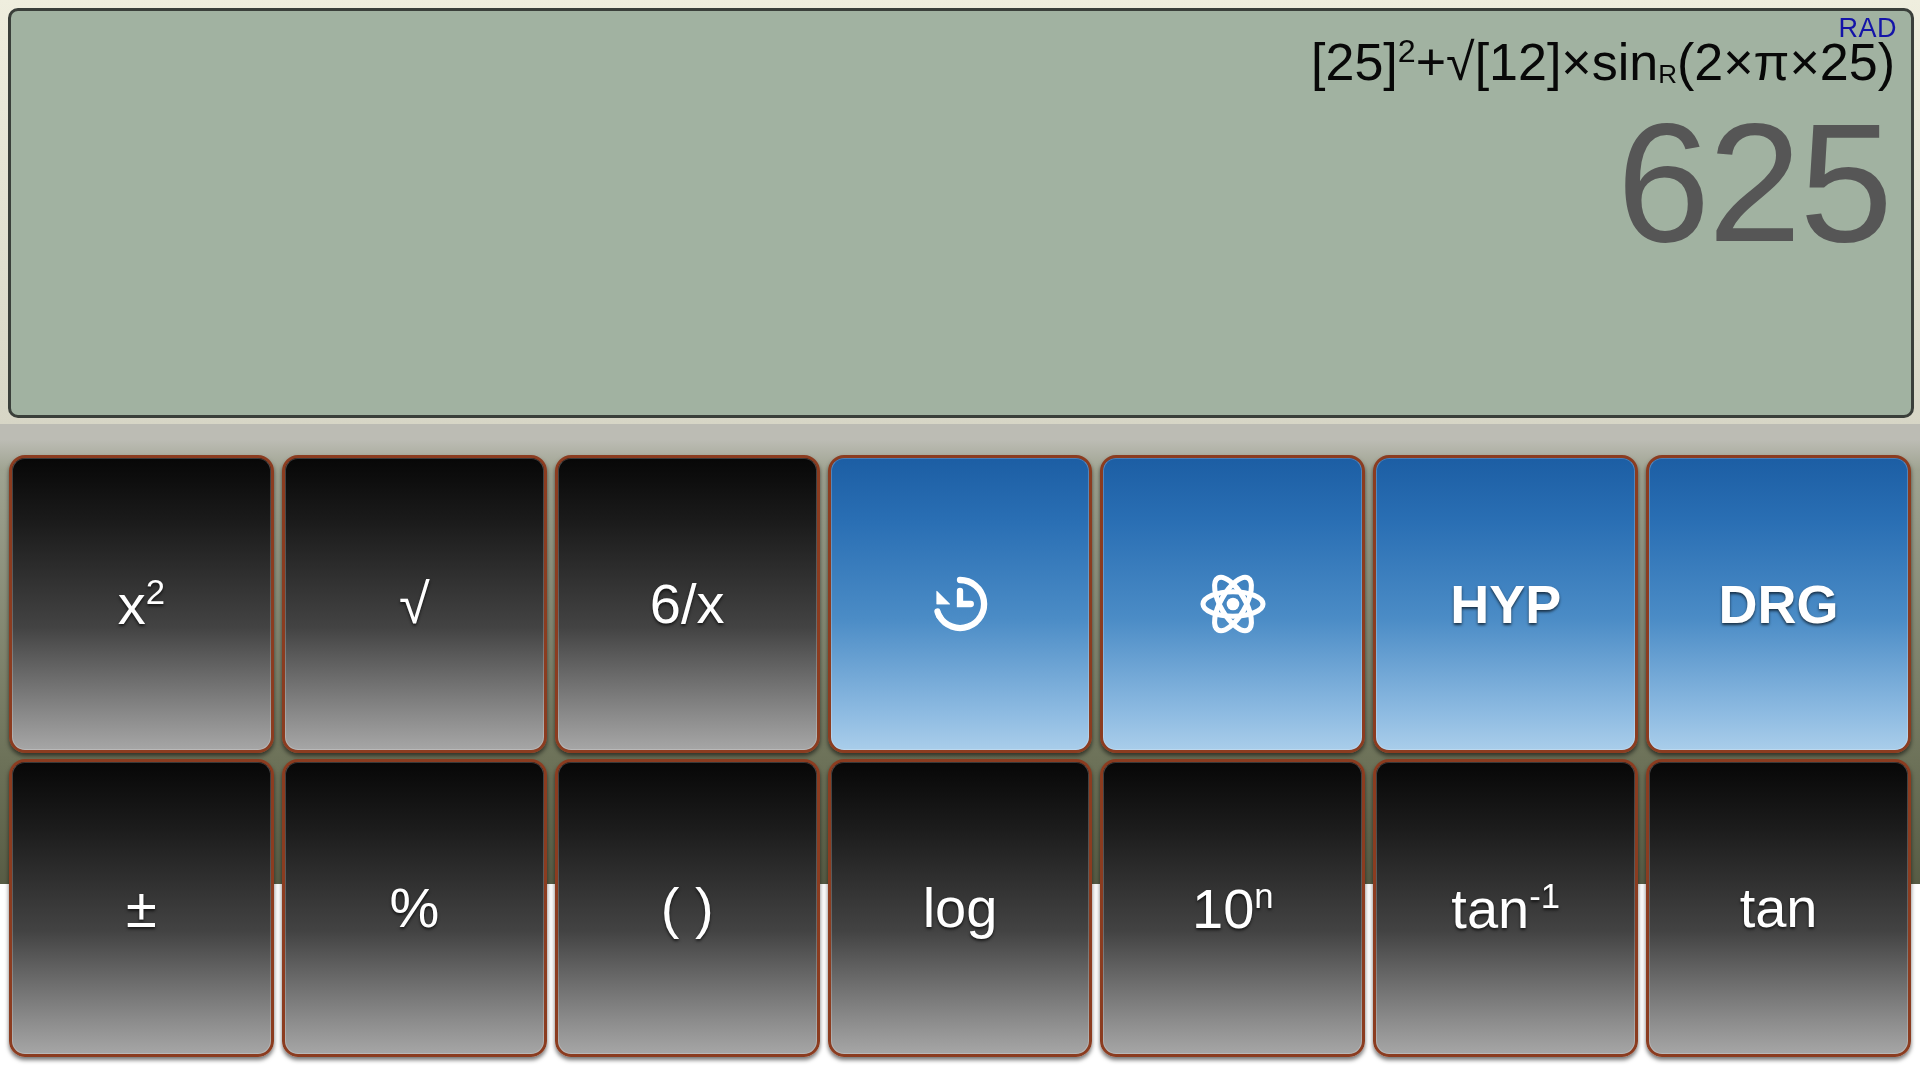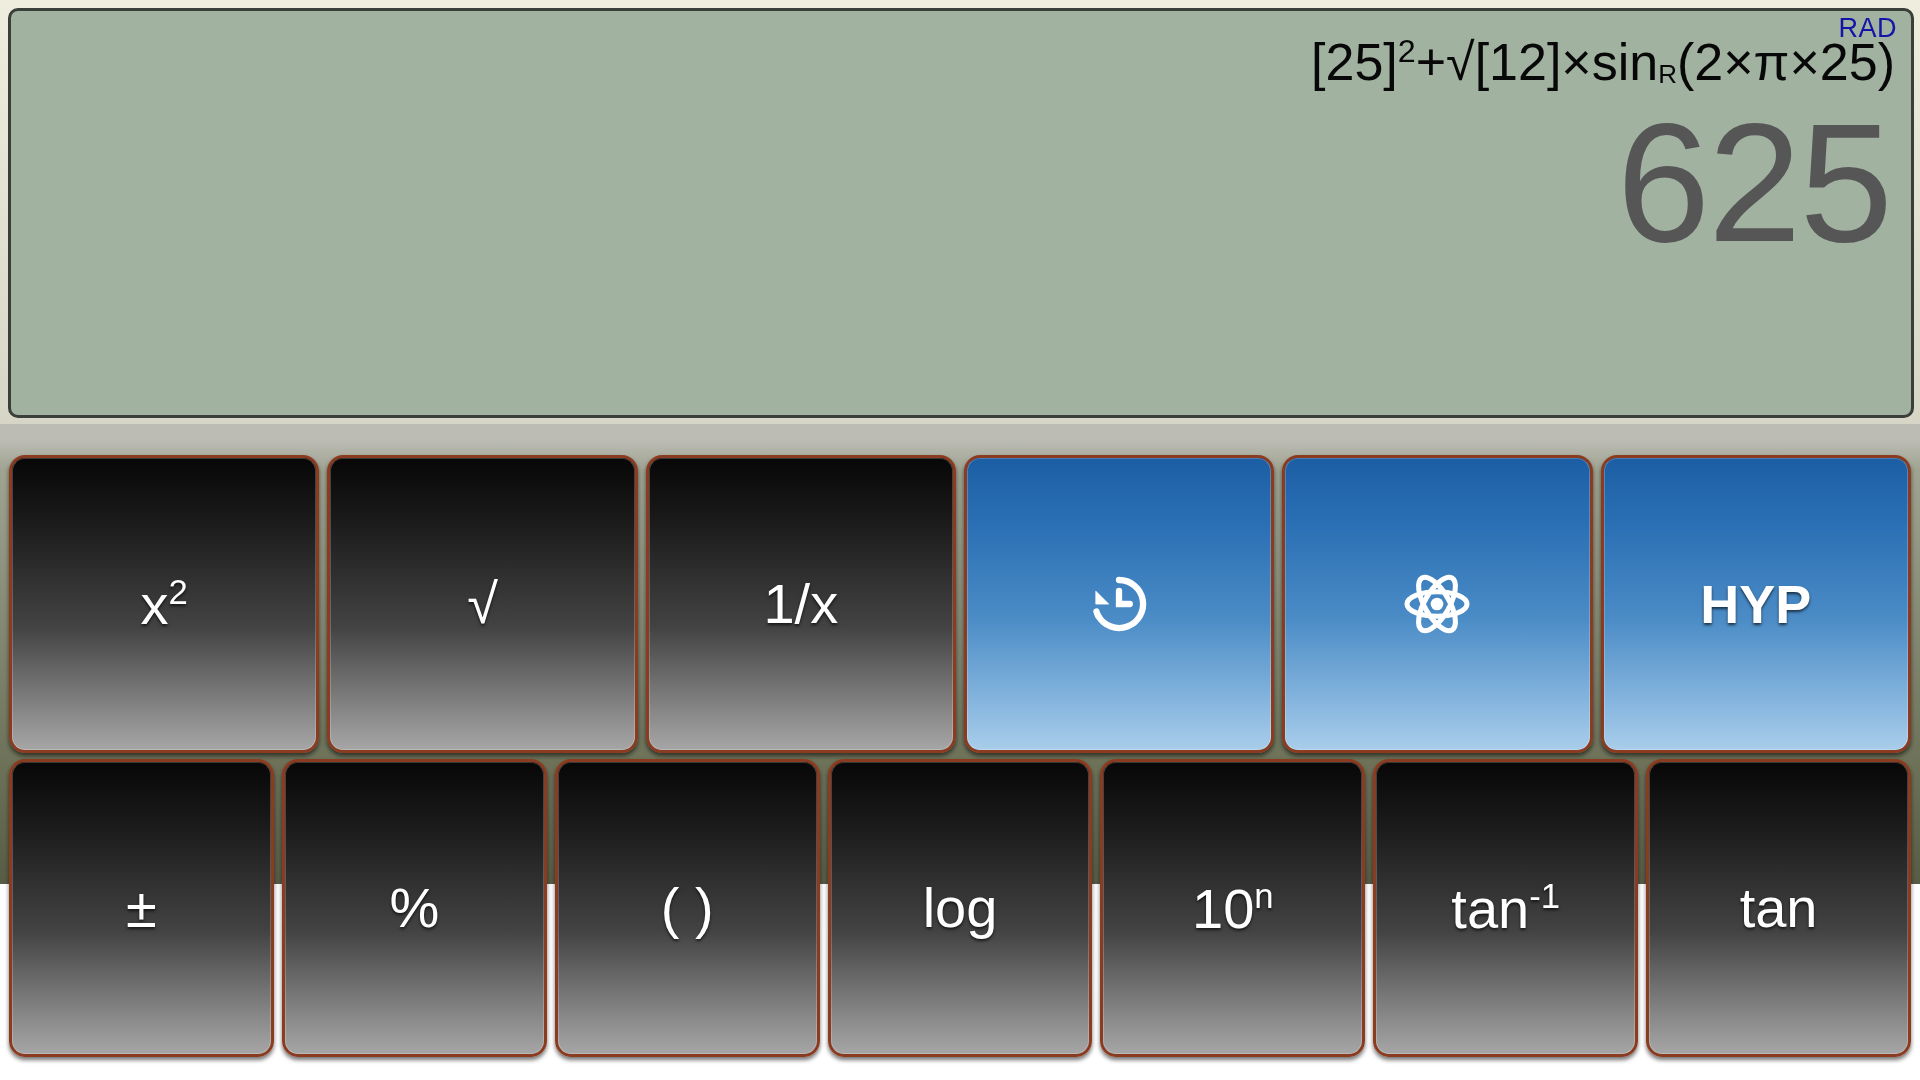--- a/index.html
+++ b/index.html
@@ -170,21 +170,21 @@
 
   <div id="keypad">
       <div class="key-row">
         <div class="key">
           <span class="key-label">x<sup>2</sup></span>
         </div>
         <div class="key">
           <span class="key-label">√</span>
         </div>
         <div class="key">
-          <span class="key-label">1/x</span>
+          <span class="key-label">6/x</span>
         </div>
         <div class="key blue">
           <span class="icon-wrap">
             <svg viewBox="0 0 24 24" fill="none" stroke="#ffffff" stroke-width="2.1" stroke-linecap="round">
               <path d="M12 4a8 8 0 1 1-6.9 12" stroke-dasharray="0"></path>
               <path d="M5.1 16a8 8 0 0 1-.9-3.1" stroke-dasharray="1.6 2.6"></path>
               <polyline points="4.2,7.6 4.2,12.1 8.7,12.1" fill="#ffffff" stroke="none"></polyline>
               <path d="M4.2 7.6 L4.2 12.1 L8.7 12.1 Z" fill="#ffffff" stroke="none"></path>
               <polyline points="12,7.6 12,12 15.6,12"></polyline>
             </svg>
@@ -196,20 +196,23 @@
               <circle cx="12" cy="12" r="2.1" fill="#ffffff" stroke="none"></circle>
               <ellipse cx="12" cy="12" rx="10" ry="4.1"></ellipse>
               <ellipse cx="12" cy="12" rx="10" ry="4.1" transform="rotate(60 12 12)"></ellipse>
               <ellipse cx="12" cy="12" rx="10" ry="4.1" transform="rotate(120 12 12)"></ellipse>
             </svg>
           </span>
         </div>
         <div class="key blue">
           <span class="key-label">HYP</span>
         </div>
+        <div class="key blue">
+          <span class="key-label">DRG</span>
+        </div>
       </div>
       <div class="key-row">
         <div class="key">
           <span class="key-label">±</span>
         </div>
         <div class="key">
           <span class="key-label">%</span>
         </div>
         <div class="key">
           <span class="key-label">( )</span>

